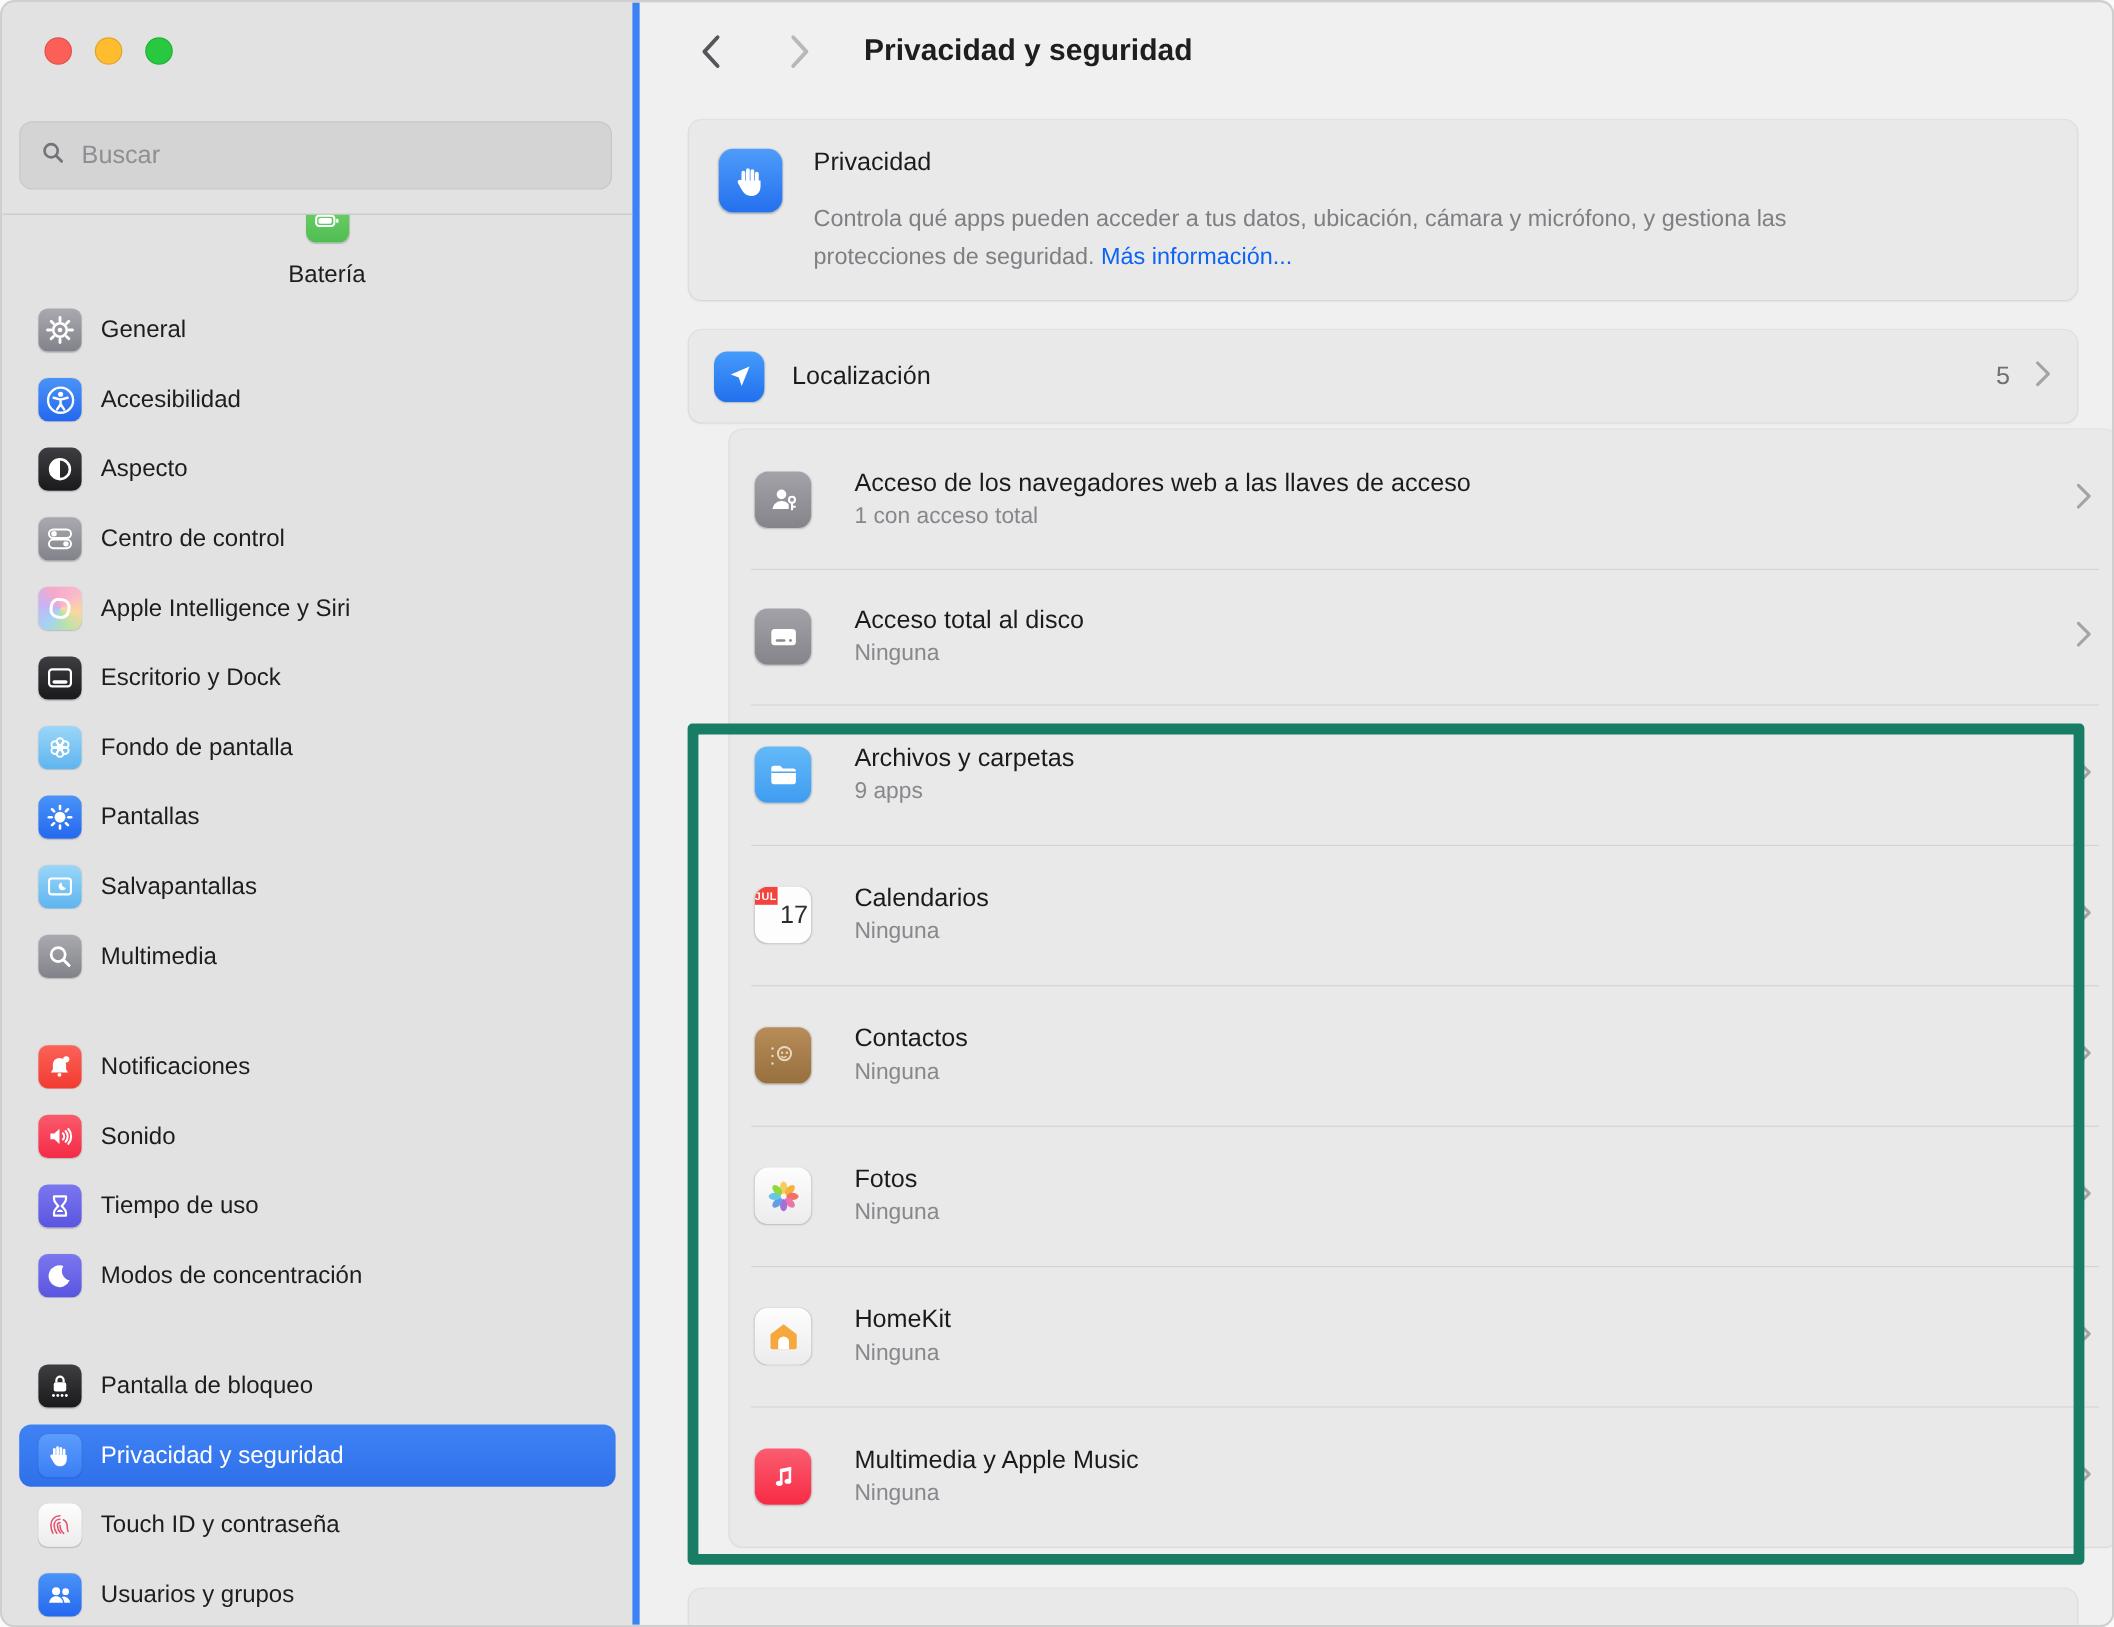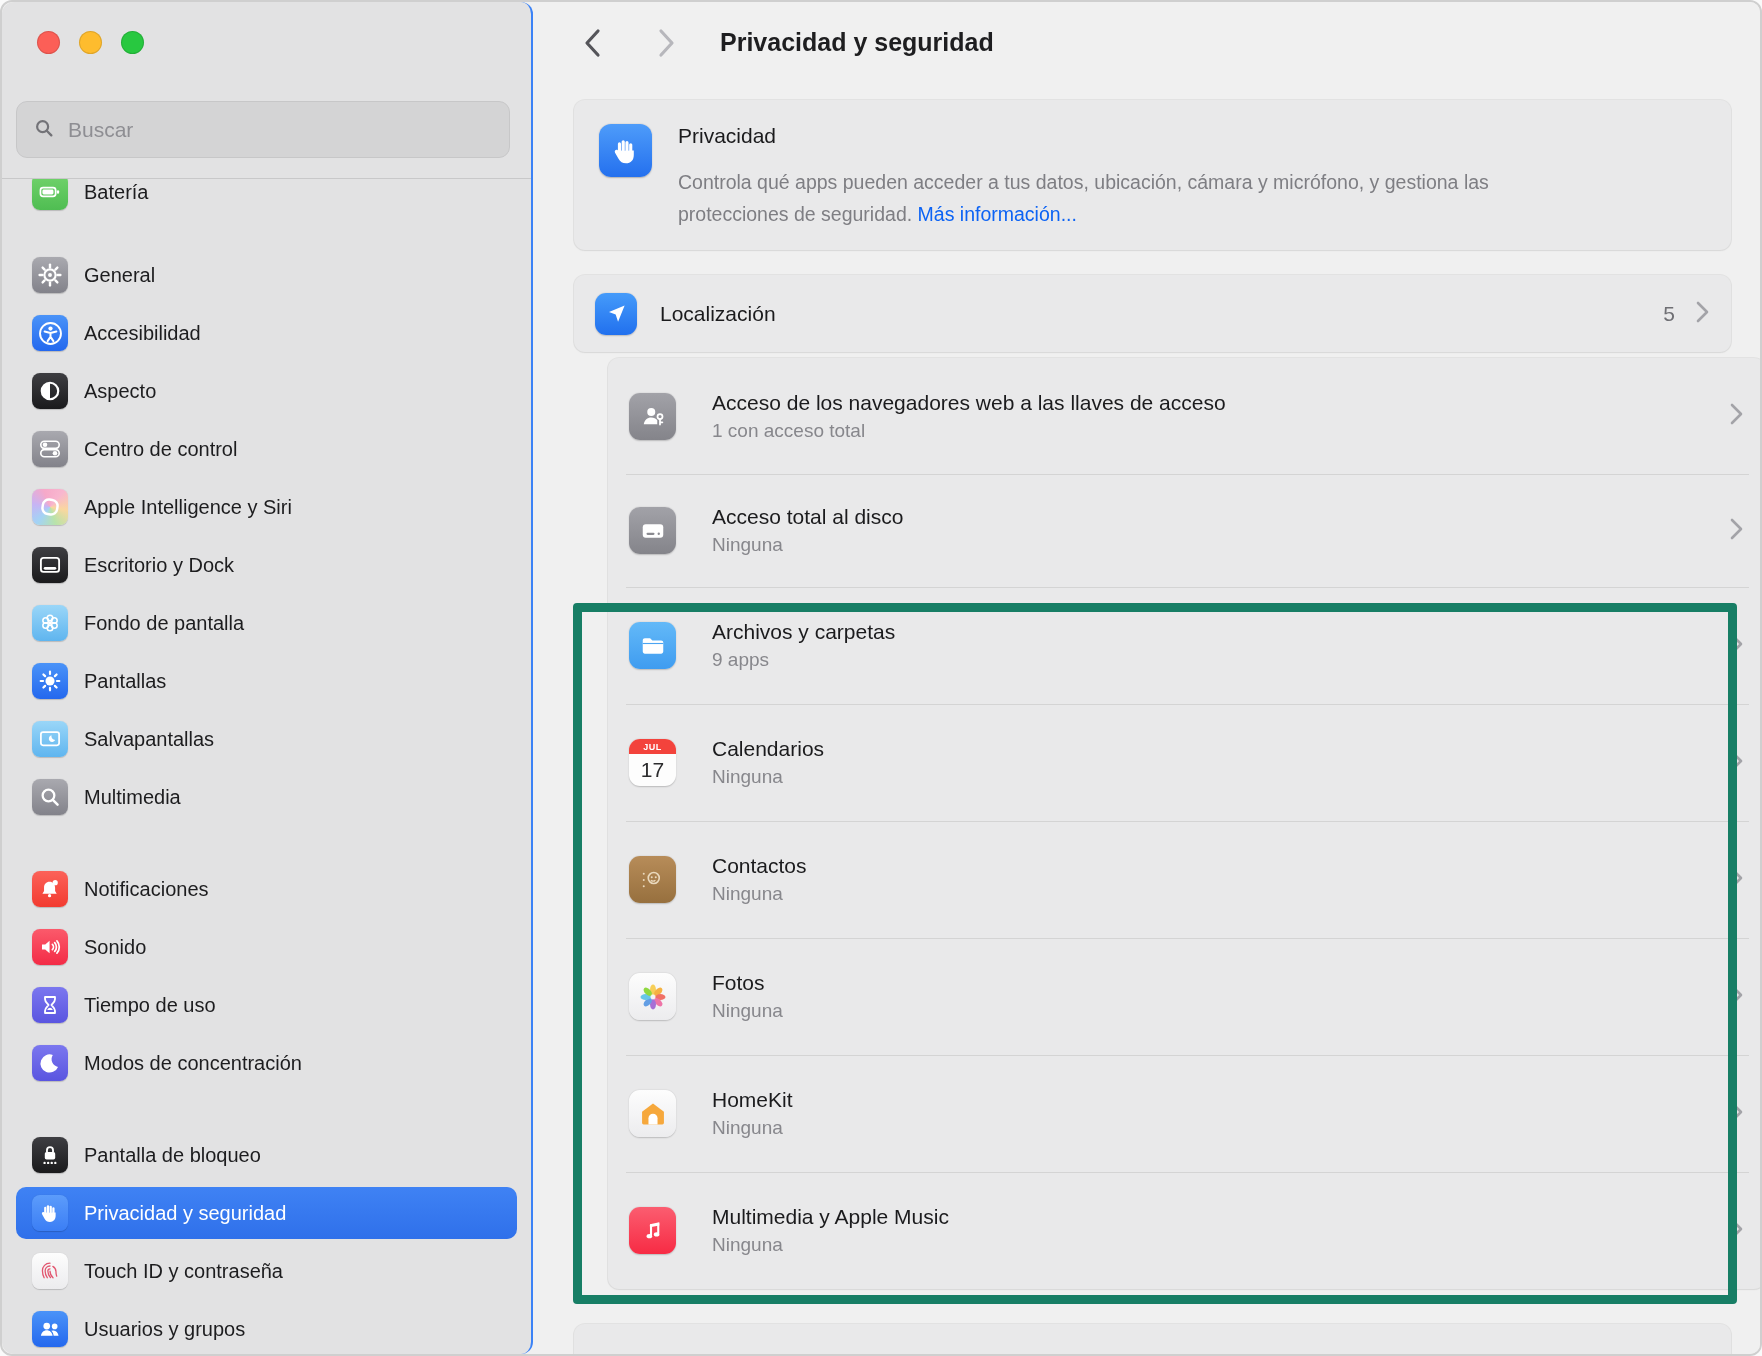--- a/index.html
+++ b/index.html
@@ -4,21 +4,21 @@
 <style>
   * { margin:0; padding:0; box-sizing:border-box; }
   html,body { background:#fafafa; font-family:"Liberation Sans", sans-serif; }
   .screen{
     position:relative; width:1762px; height:1356px; background:#f0f0f0;
     border:2px solid #cfcfcf; border-radius:12px; overflow:hidden;
   }
   
   .sidebar{
     position:absolute; left:0; top:0; bottom:0; width:531px;
-    background:#e2e2e3; border-right:2px solid #3b82f6;border-radius:12px;
+    background:#e2e2e3; border-right:6px solid #3b82f6;
   }
   .traffic{ position:absolute; top:29px; left:35px; display:flex; gap:19px; }
   .tl{ width:23px; height:23px; border-radius:50%; box-shadow:inset 0 0 0 1px rgba(0,0,0,.12); }
   .tl.red{ background:#fc5f57; } .tl.yellow{ background:#febc2e; } .tl.green{ background:#28c840; }
   .search{
     position:absolute; left:14px; top:99px; width:494px; height:57px;
     background:#d4d4d5; border:1px solid #c7c7c8; border-radius:11px;
     display:flex; align-items:center; padding:0 16px; gap:13px;
   }
   .search input{
@@ -81,21 +81,21 @@
     display:flex; align-items:center; justify-content:center; box-shadow:0 0.5px 1.5px rgba(0,0,0,.25); }
   .hero-title{ position:absolute; left:104px; top:24px; font-size:21px; color:#1b1b1d; }
   .hero-desc{ position:absolute; left:104px; top:66px; width:870px; font-size:19.5px; line-height:32px; color:#7e7e83; }
   .hero-desc .link{ color:#0c63f4; }
   
   .annotation{
     position:absolute; left:39px; top:601px; width:1164px; height:701px;
     border:9px solid #177e65; border-radius:4px; pointer-events:none; z-index:5;
   }
   
-  .cal{ overflow:hidden; background:#fdfdfd; flex-direction:column; display:flex; align-items:stretch; justify-content:flex-start; }
+  .cal{ overflow:hidden; background:#fdfdfd; display:flex; align-items:stretch; justify-content:flex-start; }
   .cal .cal-top{ height:15px; background:#f3433c; color:#fff; font-size:9px; font-weight:700;
     display:flex; align-items:center; justify-content:center; letter-spacing:.5px; }
   .cal .cal-day{ flex:1; display:flex; align-items:center; justify-content:center; font-size:21px; color:#2c2c2e;border-radius:11px; }
 </style>
 </head>
 <body>
 
 <div class="screen">
 
   <div class="sidebar">
@@ -111,21 +111,21 @@
             <circle cx="10.5" cy="10.5" r="6" fill="none" stroke="#737378" stroke-width="2.4"></circle>
             <line x1="15" y1="15" x2="20" y2="20" stroke="#737378" stroke-width="2.6" stroke-linecap="round"></line>
           </svg>
       </span>
       <input placeholder="Buscar" style="">
     </div>
     <div class="side-divider"></div>
 
     <div class="side-scroll">
 
-      <div class="side-item" style="margin-top:-13px;">
+      <div class="side-item" style="margin-top:-13px;flex-direction:column;">
         <span class="app-icon bg-battery">
           <svg width="26" height="26" viewBox="0 0 24 24">
               <rect x="3.2" y="8" width="14" height="8" rx="2.4" fill="none" stroke="#fff" stroke-width="1.6"></rect>
               <rect x="5" y="9.8" width="10.2" height="4.4" rx="1.2" fill="#fff"></rect>
               <rect x="18.4" y="10.4" width="2" height="3.2" rx="1" fill="#fff"></rect>
             </svg>
         </span>
         <span>Batería</span>
       </div>
       <div class="spacer25"></div>

